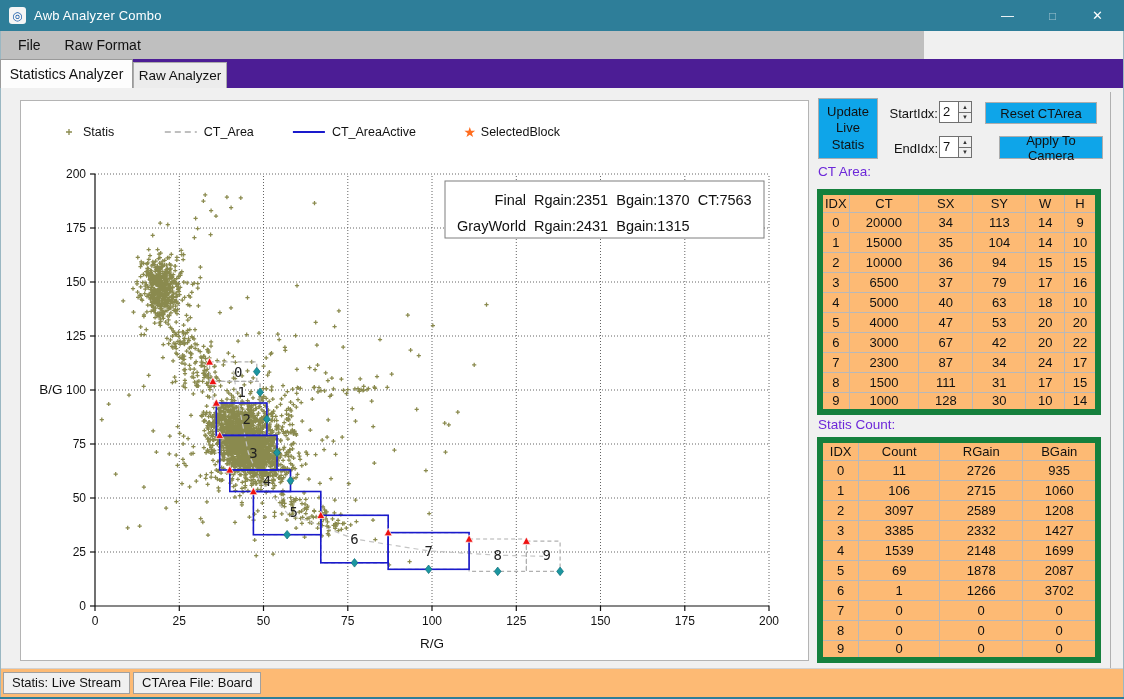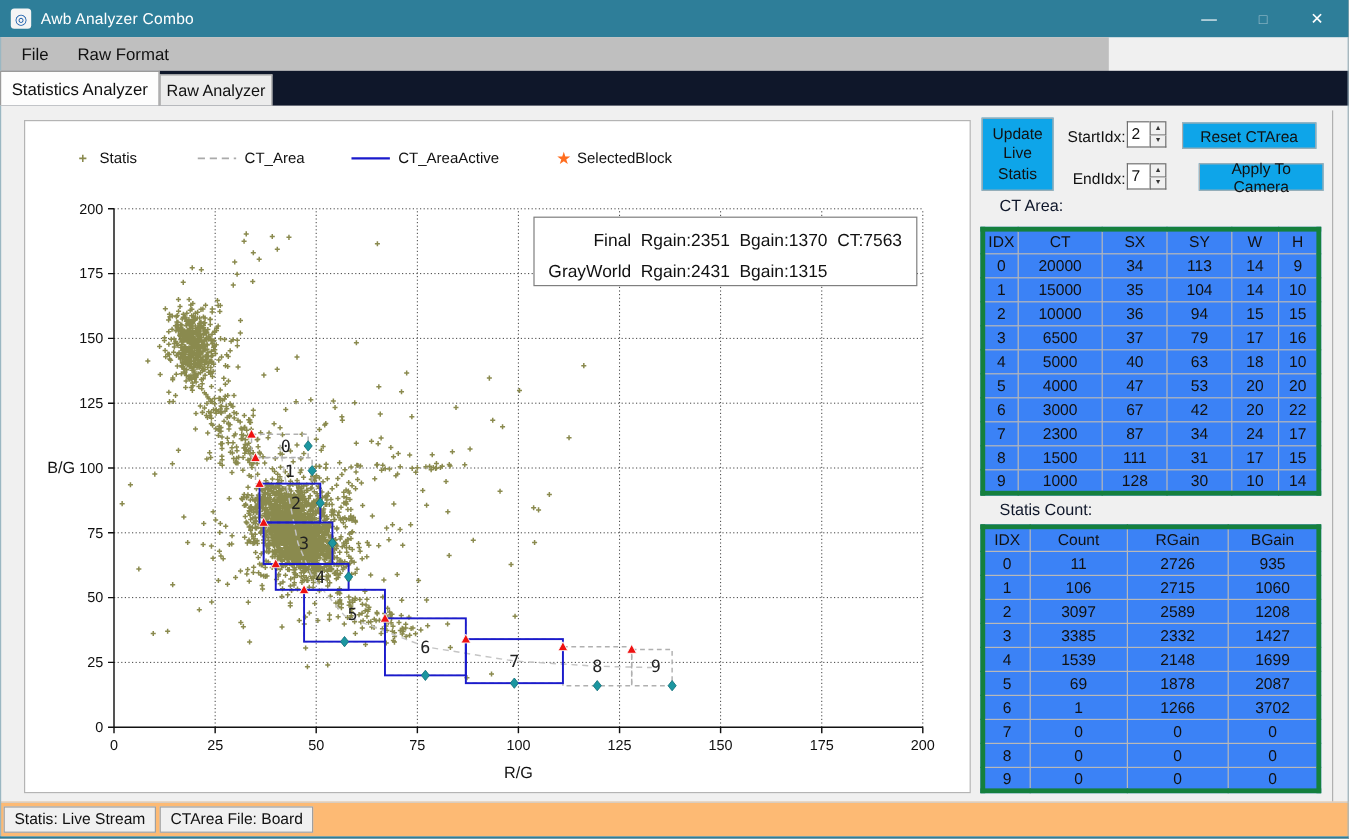--- a/index.html
+++ b/index.html
@@ -14,21 +14,21 @@
   .title-text{font-size:13px;letter-spacing:.2px;}
   .win-controls{position:absolute;right:4px;top:0;height:31px;display:flex;}
   .win-btn{width:45px;height:31px;display:flex;align-items:center;justify-content:center;
            font-size:13px;color:#fff;}
   .win-btn.dim{color:#9fc2cf;font-size:12px;}
   
   .menubar{position:absolute;left:0;top:31px;width:924px;height:28px;background:#bfbfbf;
            display:flex;align-items:center;padding-left:6px;}
   .menu-item{font-size:14px;color:#111;padding:0 12px;height:28px;display:flex;align-items:center;}
   
-  .tabbar{position:absolute;left:0;top:59px;width:1124px;height:29px;background:#0f172a;}
+  .tabbar{position:absolute;left:0;top:59px;width:1124px;height:29px;background:#4c1d95;}
   .tab{position:absolute;display:flex;align-items:center;justify-content:center;font-size:14px;color:#111;}
   .tab.active{left:0;top:0;width:133px;height:29px;background:#fdfdfd;
               border:1px solid #9a9a9a;border-bottom:none;z-index:2;}
   .tab.inactive{left:133px;top:3px;width:94px;height:26px;background:#ececec;
               border:1px solid #ababab;border-bottom:none;font-size:13.5px;}
   
   .figure{position:absolute;left:20px;top:100px;width:789px;height:561px;background:#ffffff;
           border:1px solid #b4b4b4;}
   .figure svg{display:block;}
   
@@ -43,25 +43,25 @@
   .lbl-end{left:882px;top:141px;}
   .spin{position:absolute;width:33px;height:22px;display:flex;}
   .spin-start{left:939px;top:101px;}
   .spin-end{left:939px;top:136px;}
   .spin-val{flex:1;background:#fff;border:1px solid #707070;border-right:none;
             font-size:13px;padding:2px 0 0 3px;color:#111;}
   .spin-btns{width:14px;display:flex;flex-direction:column;}
   .spin-up,.spin-down{flex:1;border:1px solid #707070;background:#f0f0f0;font-size:6px;
             display:flex;align-items:center;justify-content:center;color:#333;}
   .spin-down{border-top:none;}
-  .section-label{position:absolute;font-size:13.5px;color:#0f172a;margin-left:15px;}
+  .section-label{position:absolute;font-size:13.5px;color:#6d28d9;}
   .lbl-ctarea{left:818px;top:164px;}
   .lbl-statis{left:818px;top:417px;}
-  table.data{position:absolute;border-collapse:collapse;table-layout:fixed;background:#3b82f6;
-             border:4px solid #15803d;font-size:13px;color:#111;padding-left:44px;}
+  table.data{position:absolute;border-collapse:collapse;table-layout:fixed;background:#fdba74;
+             border:6px solid #15803d;font-size:13px;color:#111;padding-left:44px;}
   table.data th,table.data td{border:1px solid #b8b8b8;text-align:center;padding:0;height:20px;
              font-weight:normal;overflow:hidden;}
   .tbl-ctarea{left:817px;top:189px;width:284px;}
   .tbl-statis{left:817px;top:437px;width:284px;}
   
   .statusbar{position:absolute;left:0;top:668px;width:1124px;height:29px;background:#fdba74;
              border-top:1px solid #d2d2d2;display:flex;align-items:center;padding-left:3px;}
   .status-seg{border:1px solid #a0a0a0;background:#f0f0f0;font-size:13px;color:#111;
               padding:2px 8px 3px 8px;margin-right:3px;}
   .bottom-edge{position:absolute;left:0;bottom:0;width:1124px;height:2px;background:#2e7e99;}

